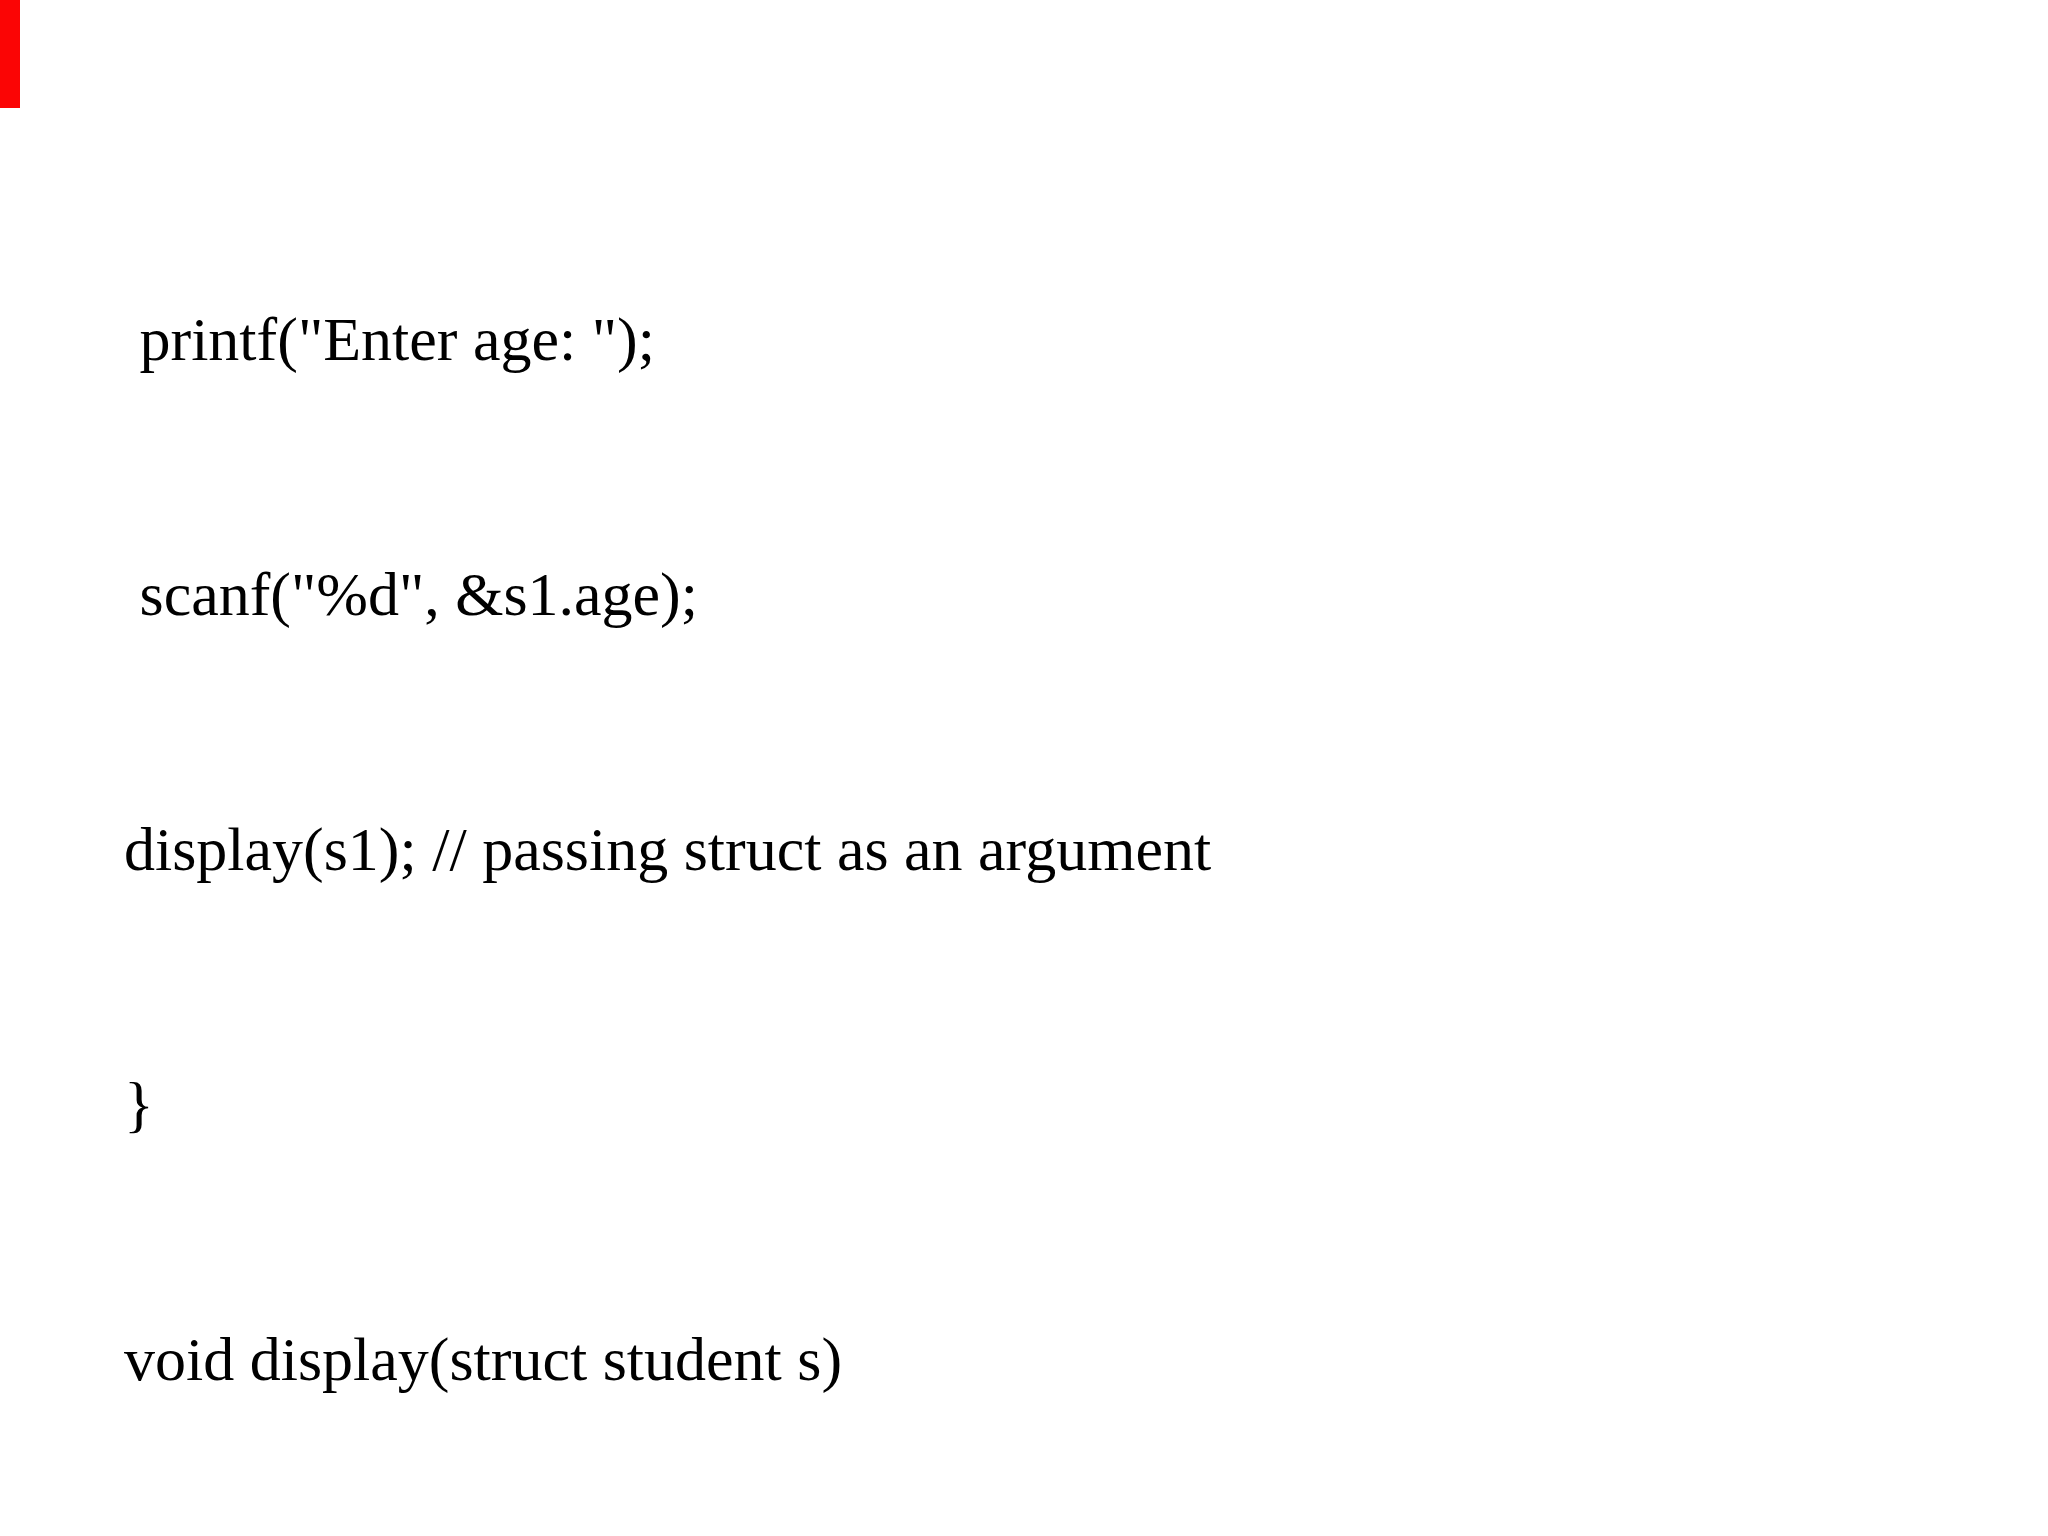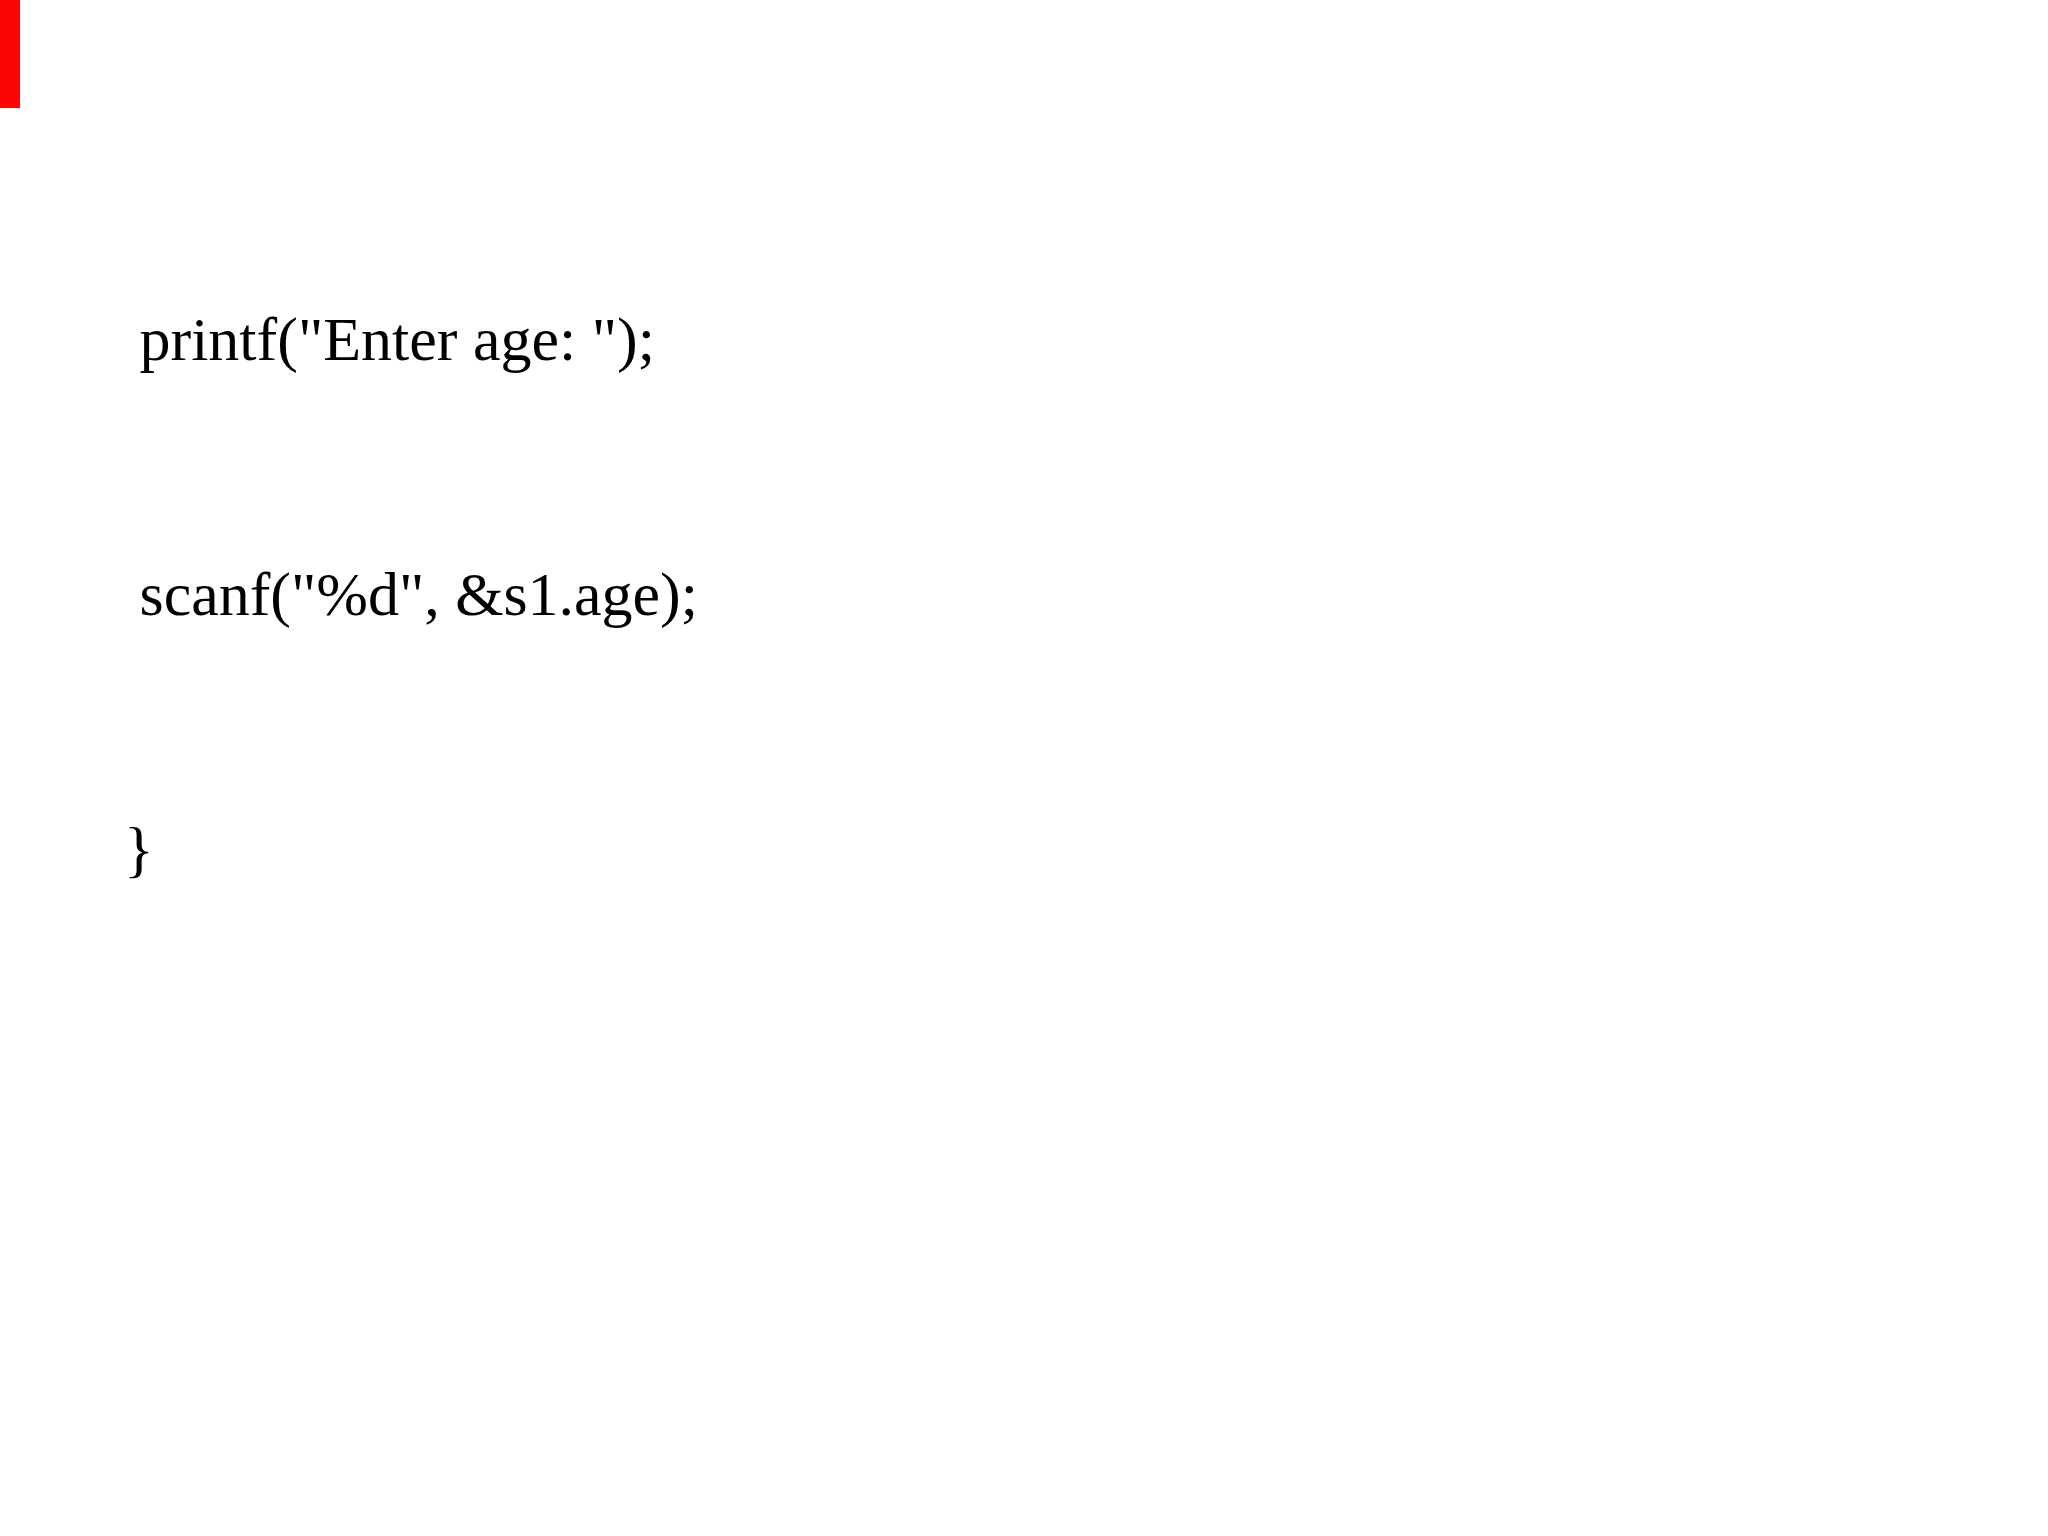--- a/index.html
+++ b/index.html
@@ -38,21 +38,23 @@
   }
 </style>
 </head>
 <body style="background: rgb(255, 255, 255);">
 
 <div class="edge-mark" style="background: rgb(251, 5, 5);"></div>
 
 <div class="code-block" style="color: rgb(0, 0, 0);">
   <div class="line"> printf("Enter age: ");</div>
   <div class="line"> scanf("%d", &amp;s1.age);</div>
+  <div class="line">display(s1); // passing struct as an argument</div>
   <div class="line">}</div>
+  <div class="line">void display(struct student s)</div>
   
   
   
   
   
   
   
   
   
   

